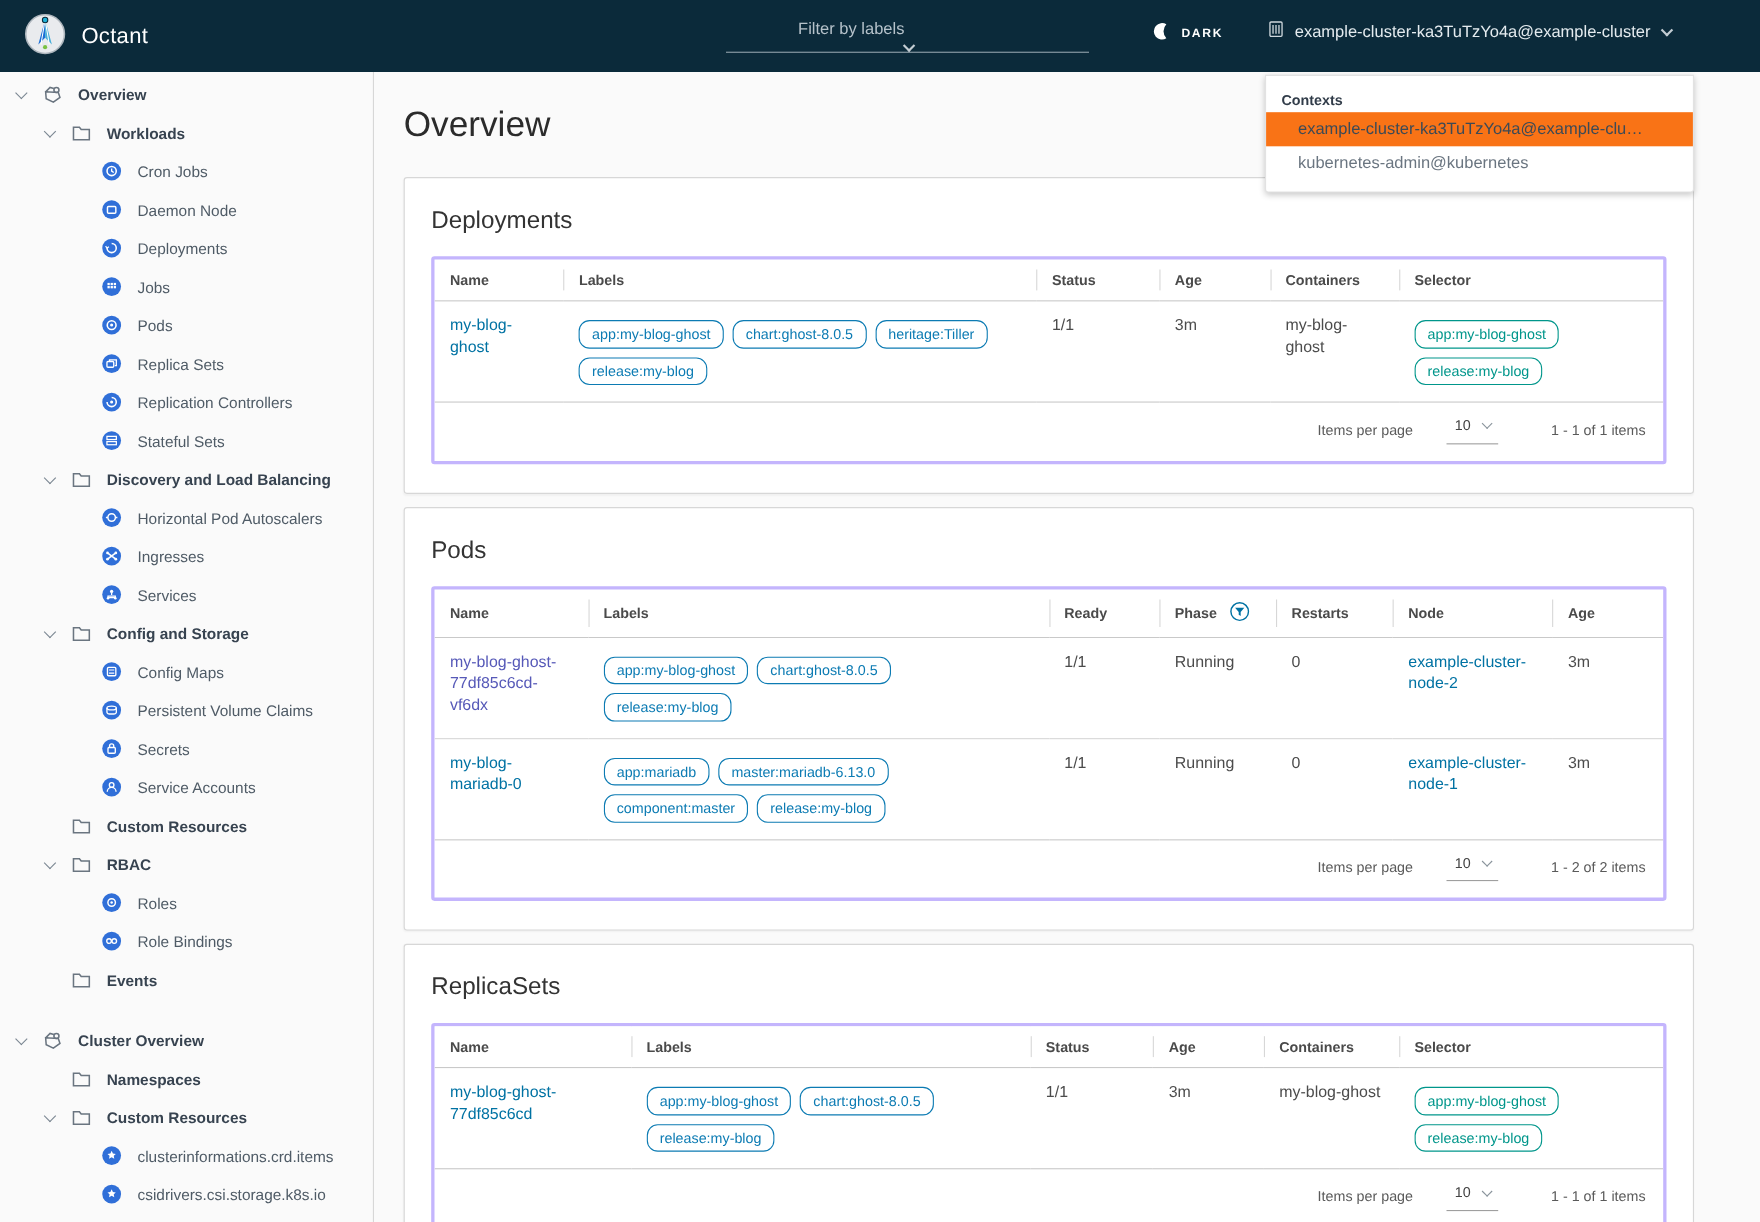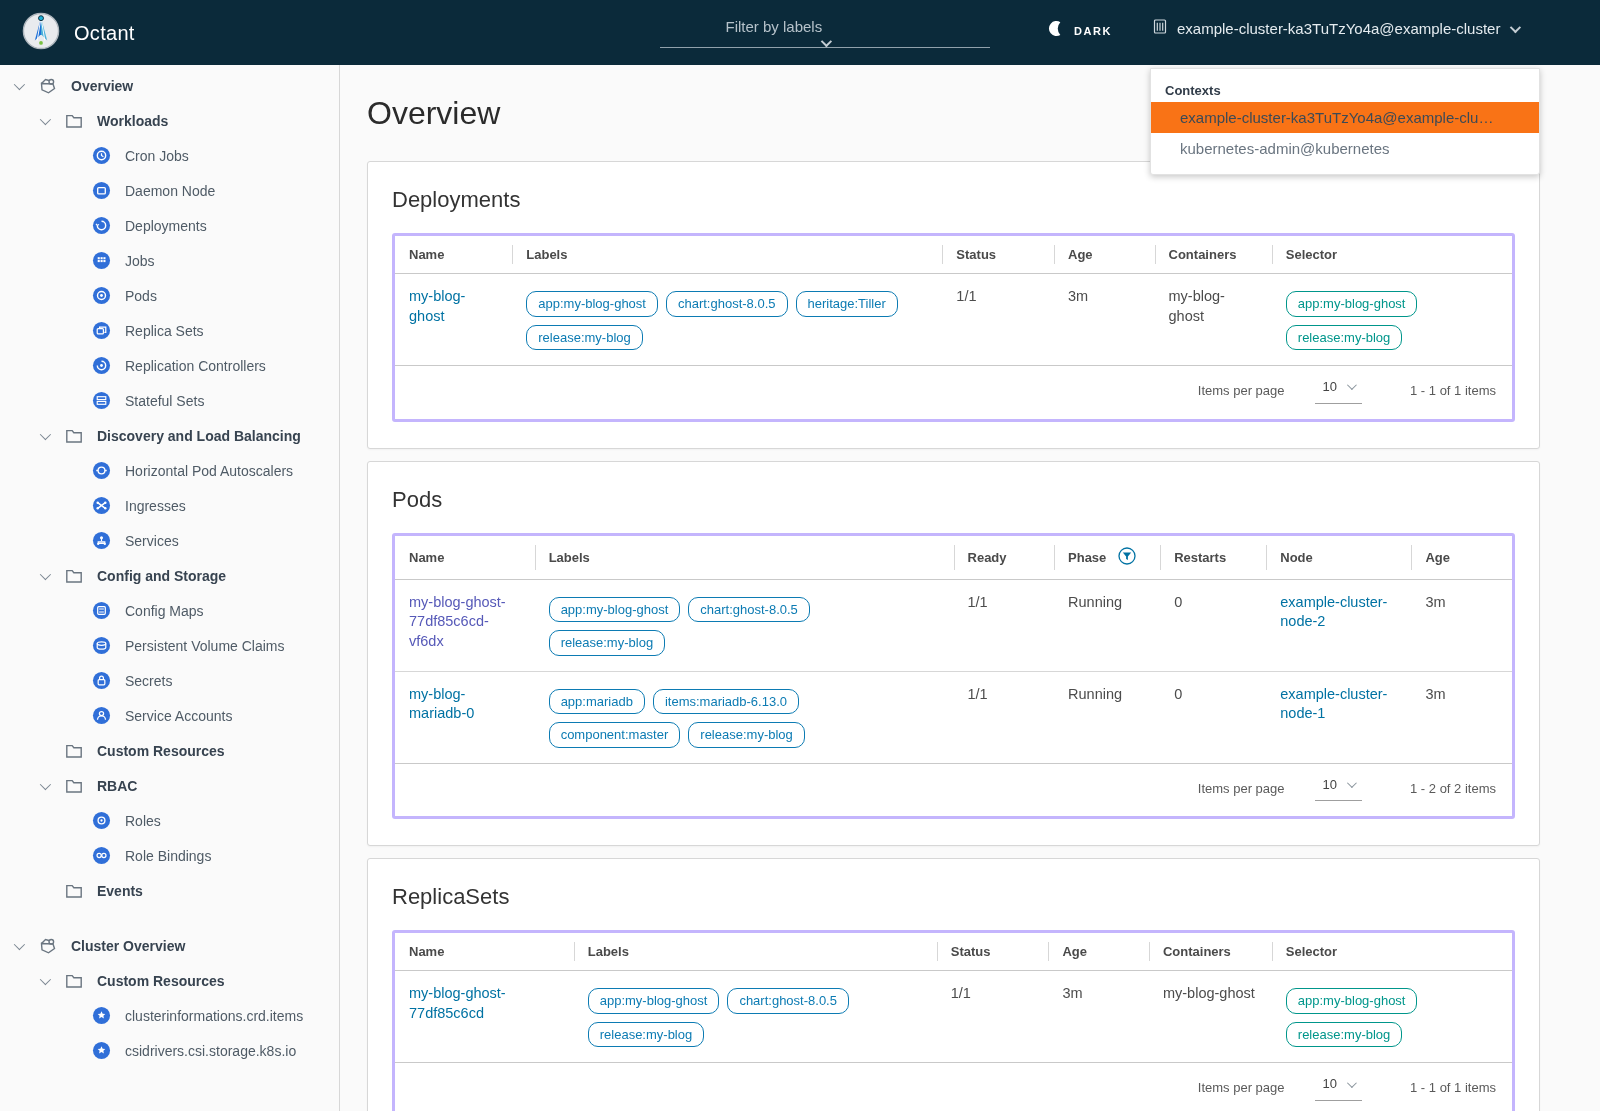--- a/index.html
+++ b/index.html
@@ -424,20 +424,29 @@
       </span>
     <span class="nav-ico">
       <svg viewBox="0 0 20 20" fill="none" stroke="#6a7580" stroke-width="1.4" width="20" height="20">
         <path d="M3.5 7.5 L7.5 3.5 L11 4.5 M15 8 L16.5 12.5 L10.5 16.8 L4 13.8 L3.5 7.5 Z"></path>
         <circle cx="13.3" cy="5.8" r="2.3"></circle>
       </svg>
     </span>
     <span class="nav-label">Cluster Overview</span>
   </div>
 
+  <div class="nav-item lvl1 bold">
+    <span class="slot-chev"></span>
+    <span class="nav-ico">
+      <svg viewBox="0 0 20 20" fill="none" stroke="#6a7580" stroke-width="1.4" width="20" height="20">
+          <path d="M2.8 16 V4.6 h5.4 l1.6 2.1 h7.4 V16 Z"></path>
+        </svg>
+    </span>
+    <span class="nav-label">Namespaces</span>
+  </div>
 
   <div class="nav-item lvl1 bold">
     <span class="slot-chev">
         <span class="nav-chev"></span>
       </span>
     <span class="nav-ico">
       <svg viewBox="0 0 20 20" fill="none" stroke="#6a7580" stroke-width="1.4" width="20" height="20">
           <path d="M2.8 16 V4.6 h5.4 l1.6 2.1 h7.4 V16 Z"></path>
         </svg>
     </span>
@@ -565,21 +574,21 @@
             </td>
             <td>1/1</td>
             <td>Running</td>
             <td>0</td>
             <td><a class="link">example-cluster-node-2</a></td>
             <td>3m</td>
           </tr>
           <tr>
             <td><a class="link">my-blog-mariadb-0</a></td>
             <td>
-              <span class="chip">app:mariadb</span><span class="chip">items:mariadb-6.13.0</span><span class="chip">component:master</span><span class="chip">release:my-blog</span>
+              <span class="chip">app:mariadb</span><span class="chip">master:mariadb-6.13.0</span><span class="chip">component:master</span><span class="chip">release:my-blog</span>
             </td>
             <td>1/1</td>
             <td>Running</td>
             <td>0</td>
             <td><a class="link">example-cluster-node-1</a></td>
             <td>3m</td>
           </tr>
         </tbody>
         <tfoot>
           <tr>

